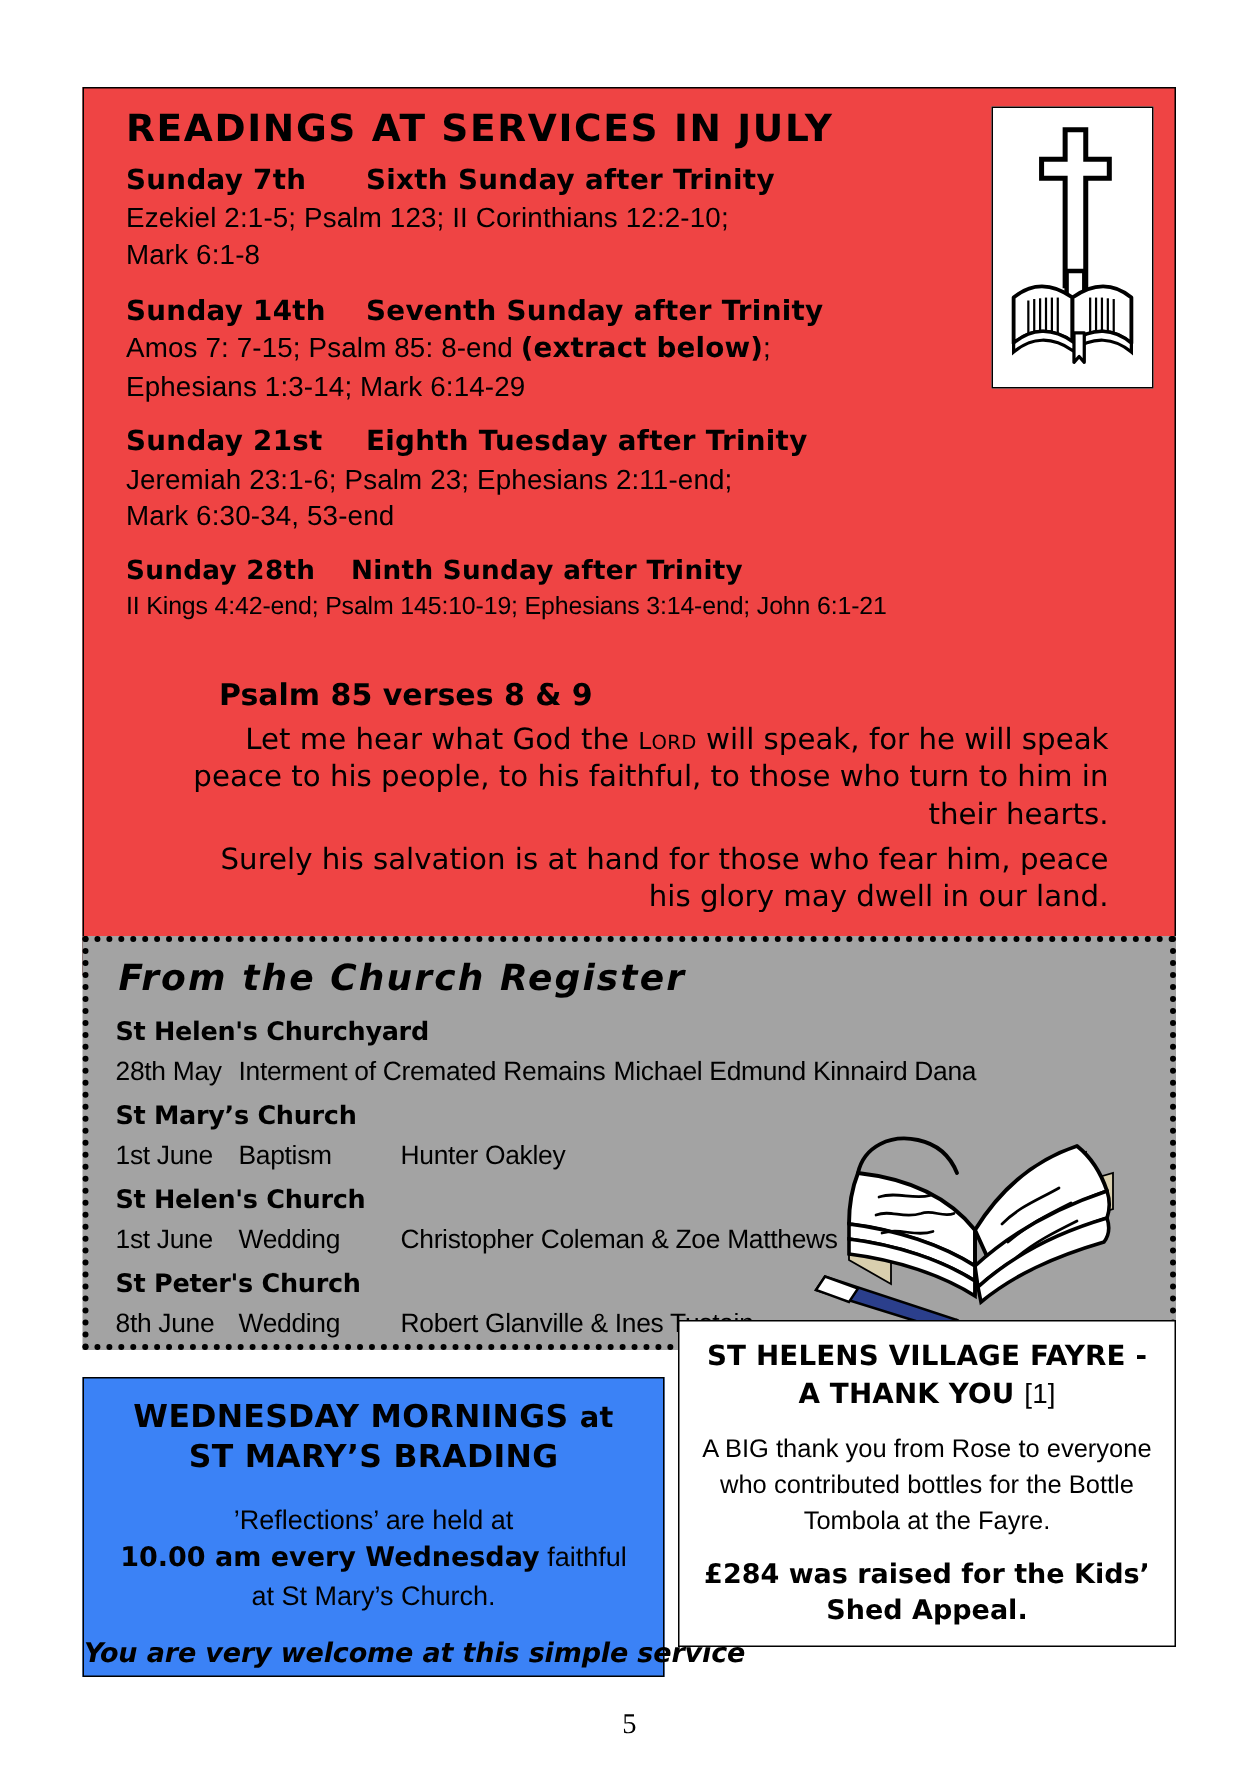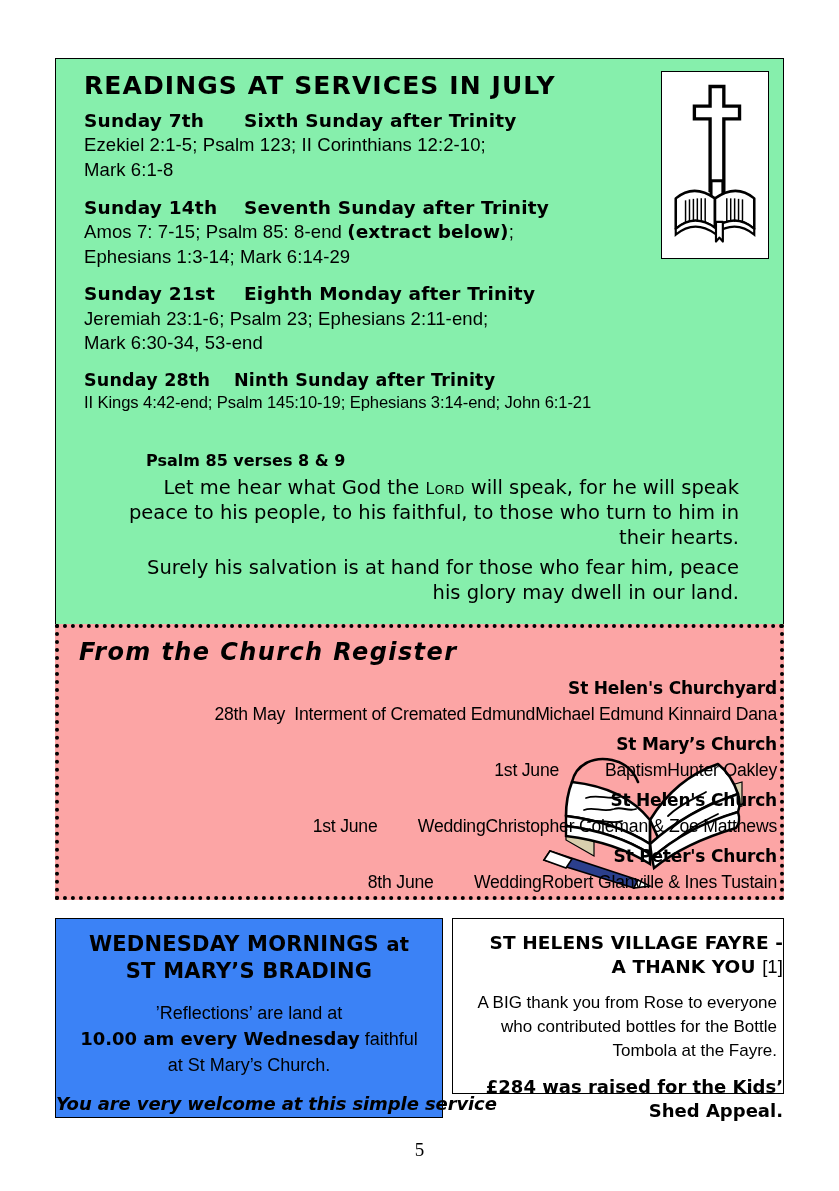--- a/index.html
+++ b/index.html
@@ -25,21 +25,21 @@
 
   
   .readings-box {
     position: absolute;
     left: 55px;
     top: 58px;
     width: 729px;
     height: 592px;
     border: 1.6px solid #000;
     box-sizing: border-box;
-    background: #86efac;
+    background: #ef4444;
   }
 
   .readings-title {
     position: absolute;
     left: 28px;
     top: 12px;
     font-size: 25px;
     font-weight: bold;
     letter-spacing: 1.1px;
     font-family: "DejaVu Sans", sans-serif;
@@ -84,21 +84,21 @@
   }
 
   
   .psalm {
     position: absolute;
     left: 68px;
     top: 392px;
     width: 615px;
   }
   .psalm-title {
-    font-size: 16px;
+    font-size: 20px;
     font-weight: bold;
     font-family: "DejaVu Sans", sans-serif;
     margin-left: 22px;
     margin-bottom: 6px;
   }
   .psalm-p {
     font-size: 19.5px;
     line-height: 1.28;
     font-family: "DejaVu Sans", sans-serif;
     font-weight: 400;
@@ -125,22 +125,21 @@
 
   
   .register-box {
     position: absolute;
     left: 55px;
     top: 624px;
     width: 729px;
     height: 276px;
     border: 4px dotted #000;
     box-sizing: border-box;
-    background: #fca5a5;
-    text-align: right;
+    background: #a3a3a3;
   }
   .register-title {
     position: absolute;
     left: 20px;
     top: 10px;
     font-size: 24px;
     font-weight: bold;
     font-style: italic;
     font-family: "DejaVu Sans", sans-serif;
     letter-spacing: 1.4px;
@@ -187,27 +186,27 @@
     width: 388px;
     height: 200px;
     border: 1.6px solid #000;
     box-sizing: border-box;
     background: #3b82f6;
     text-align: center;
   }
   .bottom-right-box {
     position: absolute;
     left: 452px;
-    top: 918px;
+    top: 880px;
     width: 332px;
-    height: 176px;
+    height: 218px;
     border: 1.6px solid #000;
     box-sizing: border-box;
     background: #fff;
-    text-align: right;
+    text-align: center;
   }
 
   .bl-title {
     font-size: 21px;
     font-weight: bold;
     font-family: "DejaVu Sans", sans-serif;
     line-height: 1.28;
     margin-top: 12px;
     letter-spacing: 0.2px;
   }
@@ -320,21 +319,21 @@
       <div class="reading-group">
         <div class="reading-head">
           <span class="rh-day">Sunday 14th</span><span class="rh-name">Seventh Sunday after Trinity</span>
         </div>
         <div class="reading-refs"><span>Amos 7: 7-15; Psalm 85: 8-end </span><b>(extract below)</b><span>;</span></div>
         <div class="reading-refs">Ephesians 1:3-14; Mark 6:14-29</div>
       </div>
 
       <div class="reading-group">
         <div class="reading-head">
-          <span class="rh-day">Sunday 21st</span><span class="rh-name">Eighth Monday after Trinity</span>
+          <span class="rh-day">Sunday 21st</span><span class="rh-name">Eighth Tuesday after Trinity</span>
         </div>
         <div class="reading-refs">Jeremiah 23:1-6; Psalm 23; Ephesians 2:11-end;</div>
         <div class="reading-refs">Mark 6:30-34, 53-end</div>
       </div>
 
       <div class="reading-group last">
         <div class="reading-head">
           <span class="rh-day">Sunday 28th</span><span class="rh-name">Ninth Sunday after Trinity</span>
         </div>
         <div class="reading-refs">II Kings 4:42-end; Psalm 145:10-19; Ephesians 3:14-end; John 6:1-21</div>
@@ -389,21 +388,21 @@
         <path d="M2 140 L92 168 L96 160 L8 131 Z" fill="#2b3f8c" stroke="#000000" stroke-width="1.6"></path>
         <path d="M2 140 L8 131 L30 139 L24 148 Z" fill="#ffffff" stroke="#000000" stroke-width="1.6"></path>
         <path d="M92 168 L96 160 L108 166 Z" fill="#ffffff" stroke="#000000" stroke-width="1.6"></path>
       </g>
     </svg>
 
     <div class="register-list">
 
       <div class="reg-entry">
         <div class="reg-church">St Helen's Churchyard</div>
-        <div class="reg-line"><span class="c-date">28th May</span><span class="c-type" style="min-width:250px">Interment of Cremated Edmund</span><span class="c-names">Michael Edmund Kinnaird Dana</span></div>
+        <div class="reg-line"><span class="c-date">28th May</span><span class="c-type" style="min-width:250px">Interment of Cremated Remains</span><span class="c-names">Michael Edmund Kinnaird Dana</span></div>
       </div>
 
       <div class="reg-entry">
         <div class="reg-church">St Mary’s Church</div>
         <div class="reg-line"><span class="c-date">1st June</span><span class="c-type">Baptism</span><span class="c-names">Hunter Oakley</span></div>
       </div>
 
       <div class="reg-entry">
         <div class="reg-church">St Helen's Church</div>
         <div class="reg-line"><span class="c-date">1st June</span><span class="c-type">Wedding</span><span class="c-names">Christopher Coleman &amp; Zoe Matthews</span></div>
@@ -416,21 +415,21 @@
 
     </div>
   </div>
 
   <div class="bottom-left-box">
     <div class="bl-title">
       <span>WEDNESDAY MORNINGS </span><span class="lc">at</span><br>
       <span>ST MARY’S BRADING</span>
     </div>
     <div class="bl-body">
-      <span>’Reflections’ are land at</span><br>
+      <span>’Reflections’ are held at</span><br>
       <b>10.00 am every Wednesday</b><span> faithful</span><br>
       <span>at St Mary’s Church.</span>
     </div>
     <div class="bl-note">You are very welcome at this simple service</div>
   </div>
 
   <div class="bottom-right-box">
     <div class="br-title">
       <span>ST HELENS VILLAGE FAYRE -</span><br>
       <span>A THANK YOU </span><span class="nb">[1]</span>

